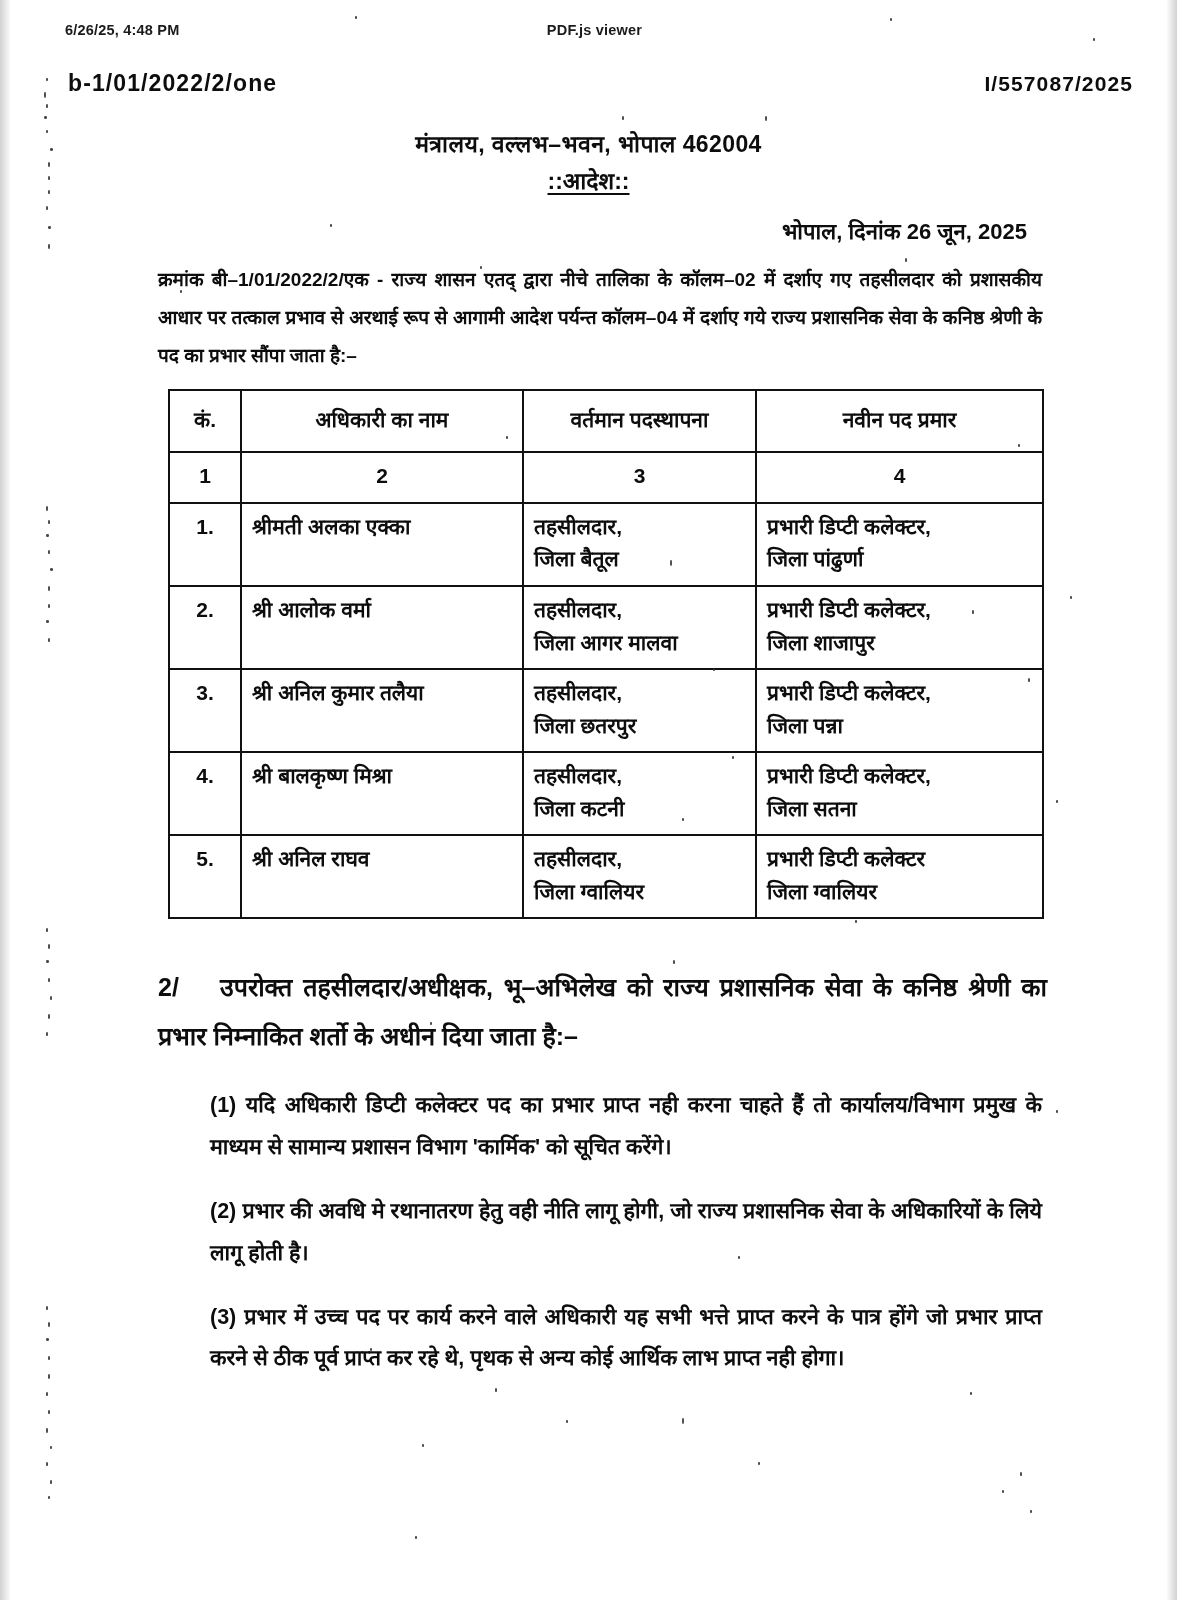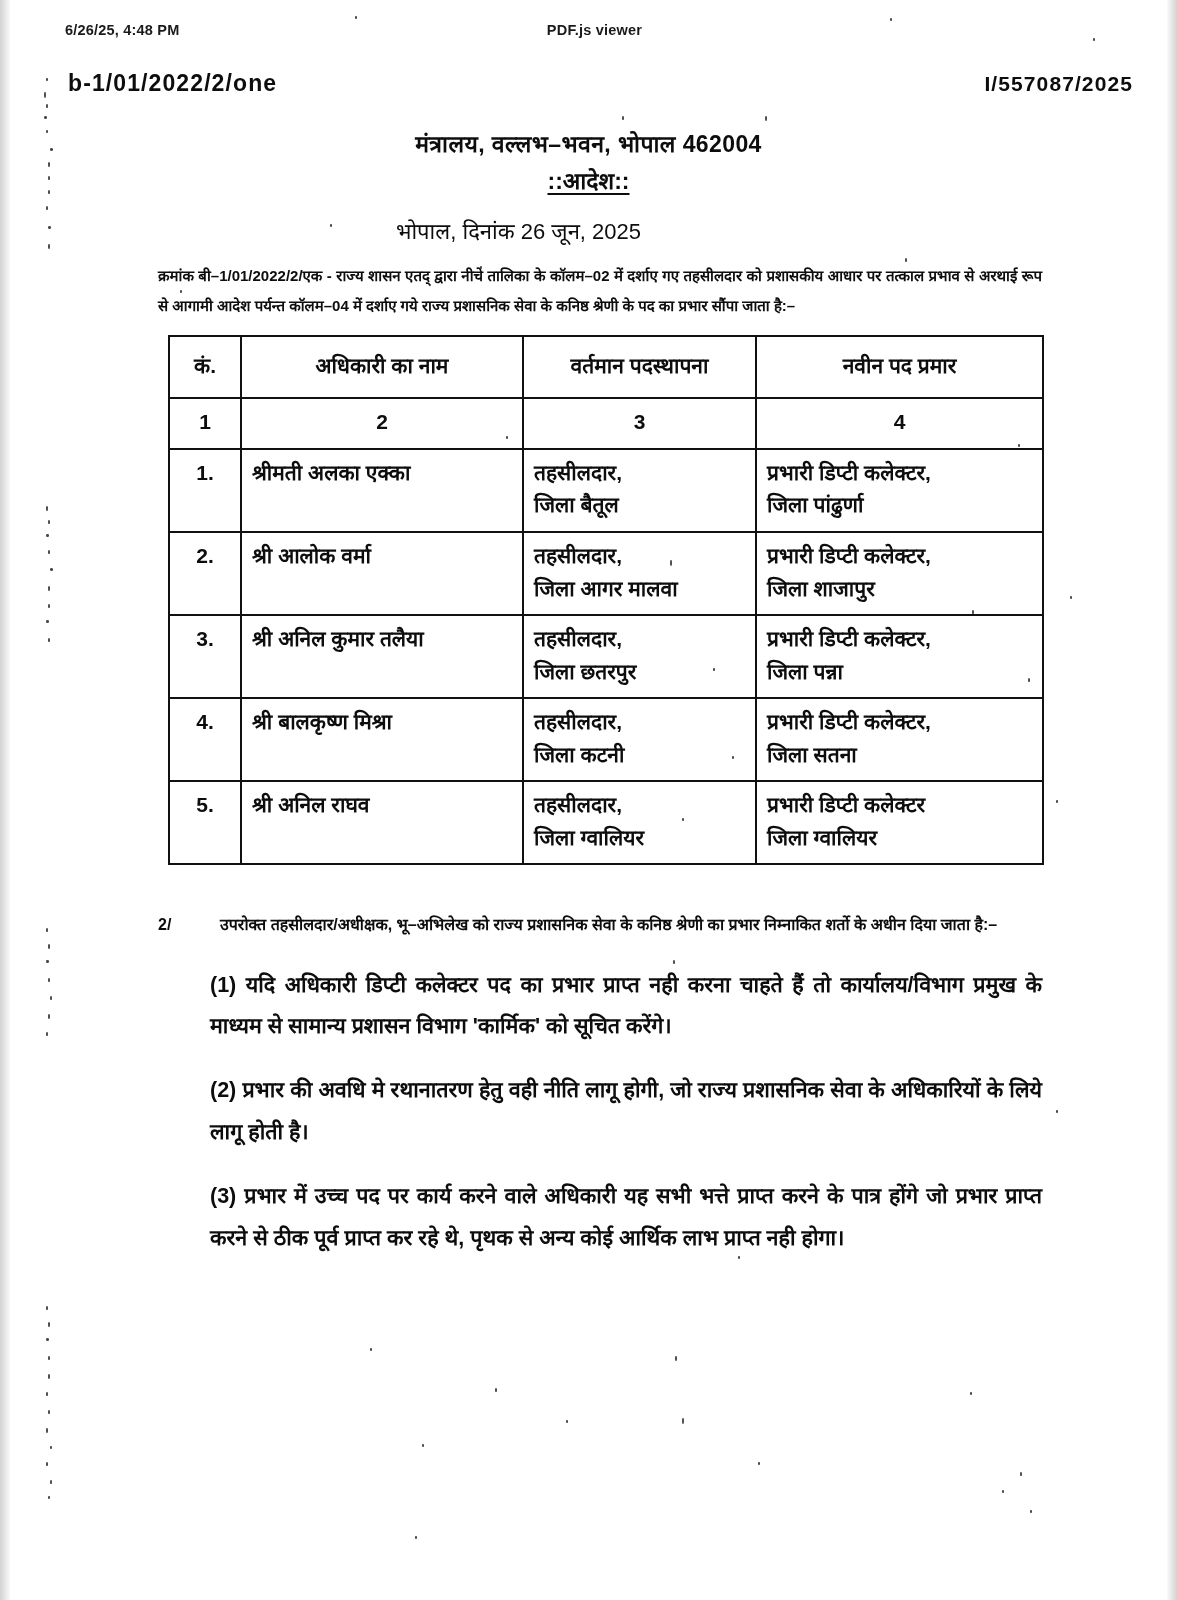--- a/index.html
+++ b/index.html
@@ -111,29 +111,29 @@
   .title-block .order-word {
     font-size: 23px;
     font-weight: 700;
     text-decoration: underline;
     text-underline-offset: 4px;
     display: inline-block;
     margin-top: 4px;
   }
 
   .dateline {
-    text-align: center;
+    text-align: right;
     font-size: 22px;
-    font-weight: 400;
+    font-weight: 700;
     margin: 18px 140px 5px 0;
   }
 
   .body-para {
     margin: 16px 125px 0 148px;
-    font-size: 15px;
+    font-size: 19px;
     font-weight: 600;
     line-height: 2.0;
     text-align: justify;
     text-justify: inter-word;
   }
 
   
   .tbl-wrap {
     margin: 14px 0 0 158px;
     width: 874px;
@@ -172,21 +172,21 @@
   table.order-table td.idx {
     text-align: center;
     font-weight: 700;
   }
   table.order-table tbody tr.datarow td { height: 74px; }
   .cell-l2 { display: block; }
 
   
   .cond-intro {
     margin: 44px 120px 0 148px;
-    font-size: 16px;
+    font-size: 25px;
     font-weight: 600;
     line-height: 1.95;
     text-align: justify;
   }
   .cond-intro .cnum {
     display: inline-block;
     min-width: 62px;
     font-weight: 700;
   }
   .cond-list {

